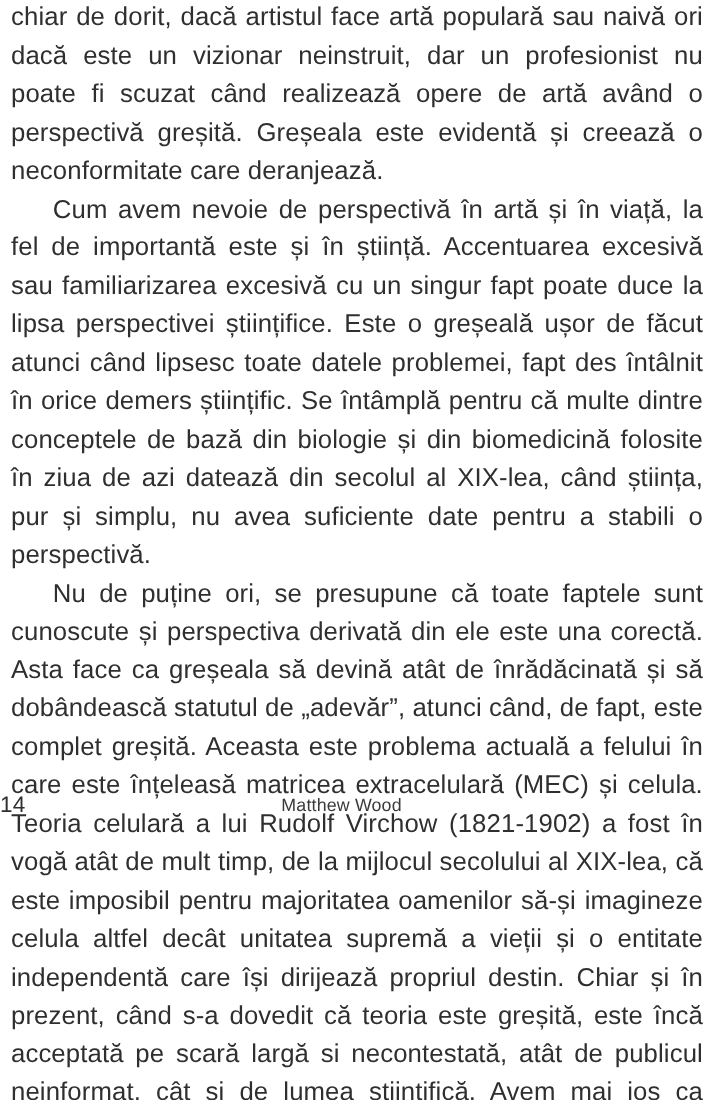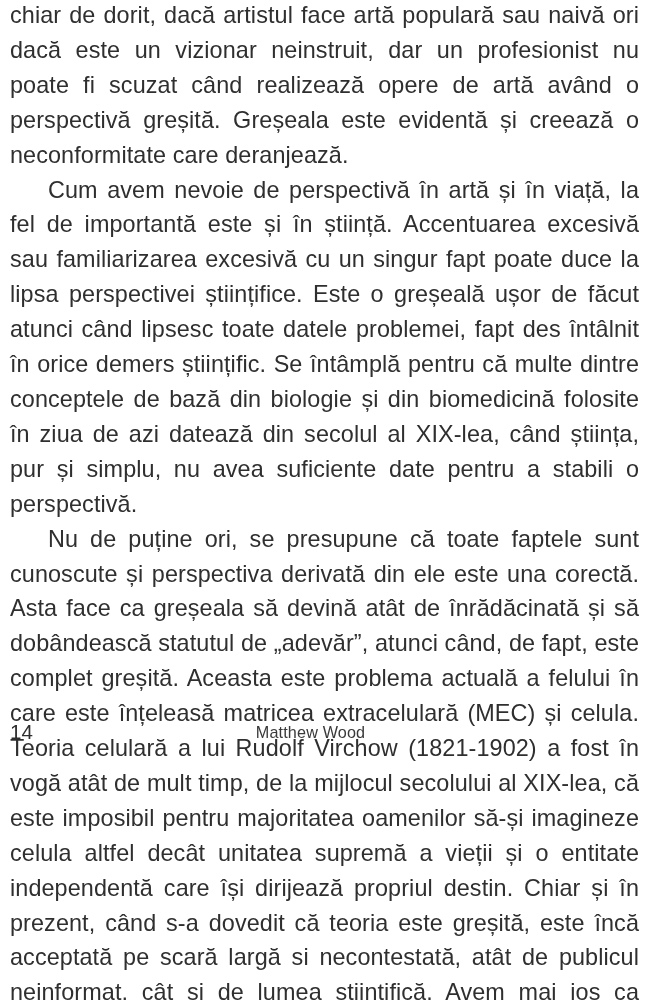--- a/index.html
+++ b/index.html
@@ -48,21 +48,21 @@
 
   .footer {
     position: absolute;
     left: 0;
     right: 0;
     bottom: 7px;
     height: 26px;
   }
   .page-number {
     position: absolute;
-    left: 10px;
+    left: 0;
     bottom: 0;
     font-size: 20.5px;
     line-height: 24px;
     color: #2f2f2f;
     letter-spacing: 0.2px;
   }
   .running-head {
     position: absolute;
     left: 0;
     right: 0;

